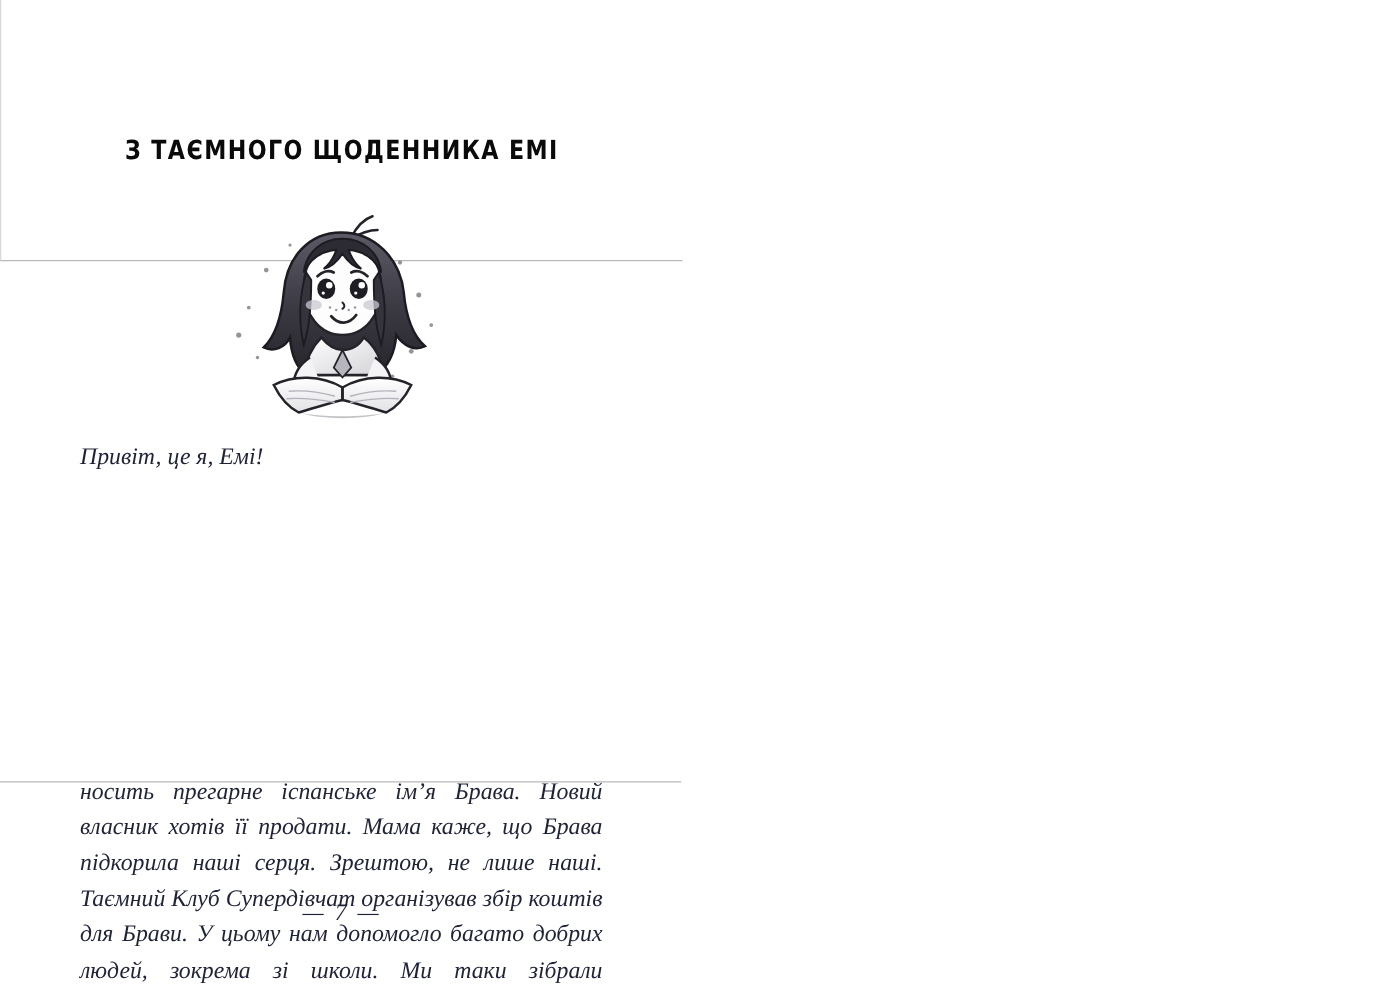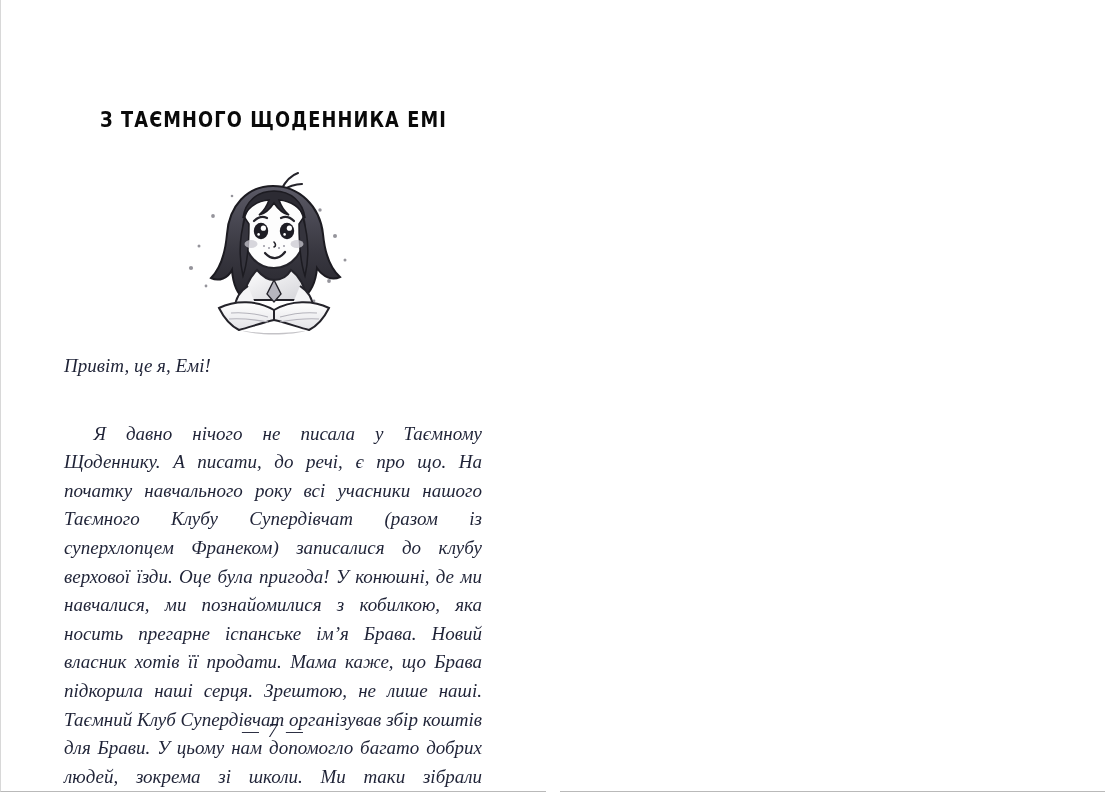--- a/index.html
+++ b/index.html
@@ -15,20 +15,21 @@
     font-family: "Liberation Serif", "DejaVu Serif", serif;
     color: #1b1f33;
   }
 
   .spread {
     position: relative;
     width: 1105px;
     height: 626px;
     display: flex;
     background: #ffffff;
+    flex-direction: column;
   }
 
   
   .page {
     position: relative;
     background: #ffffff;
     box-sizing: border-box;
   }
   .page-left {
     width: 546px;

